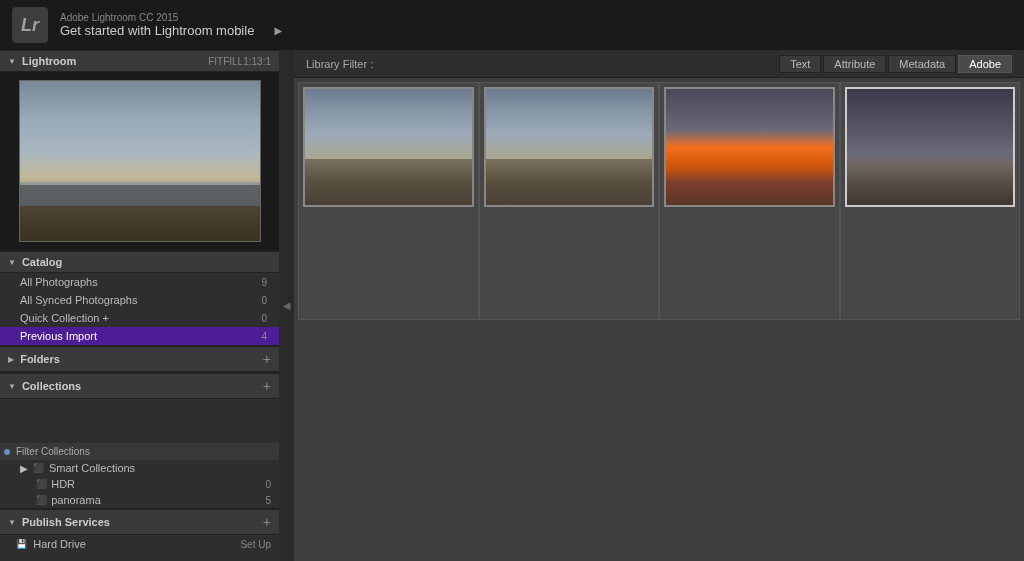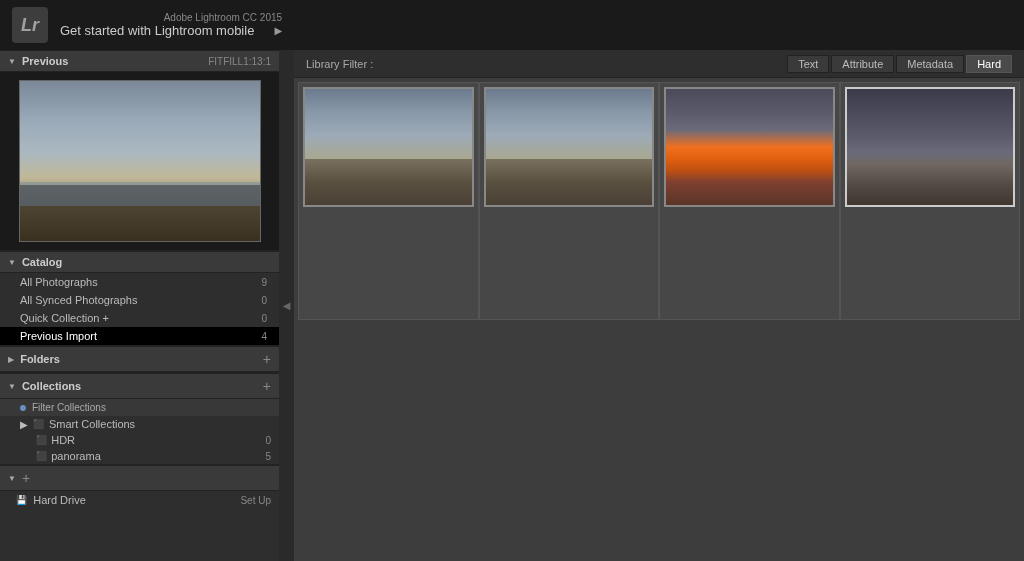--- a/index.html
+++ b/index.html
@@ -34,21 +34,20 @@
       align-items: center;
       justify-content: center;
       color: #a0a0a0;
       font-size: 18px;
       font-weight: bold;
       font-style: italic;
     }
     #topbar-info {
       display: flex;
       flex-direction: column;
-      align-items: flex-end;
     }
     #topbar-title {
       color: #888;
       font-size: 10px;
     }
     #topbar-subtitle {
       color: #ccc;
       font-size: 13px;
       display: flex;
       align-items: center;
@@ -127,21 +126,21 @@
     .catalog-item {
       display: flex;
       align-items: center;
       padding: 3px 12px 3px 20px;
       font-size: 11px;
       color: #bbb;
       cursor: pointer;
       justify-content: flex-end;
     }
     .catalog-item.active {
-      background: #000000;
+      background: #4c1d95;
       color: #fff;
     }
     .catalog-item .item-label { flex: 1; }
     .catalog-item .item-count {
       color: #888;
       font-size: 10px;
       min-width: 16px;
       text-align: right;
     }
 
@@ -159,23 +158,24 @@
       font-size: 10px;
     }
     .collection-item .ci-label { flex: 1; }
     .collection-item .ci-count {
       color: #888;
       font-size: 10px;
     }
 
     .filter-collections-bar {
       background: #383838;
-      padding: 3px 20px;
-      display: flex;
-      align-items: center;
+      padding: 3px 4px;
+      display: flex;
+      align-items: center;
+      margin-top: 44px;
     }
     .filter-collections-bar .dot {
       width: 6px;
       height: 6px;
       background: #6a8fbf;
       border-radius: 50%;
       margin-right: 6px;
     }
     .filter-collections-bar .fc-label {
       font-size: 10px;
@@ -394,21 +394,21 @@
     </div>
   </div>
 </div>
 
 <div id="main">
 
   <div id="sidebar">
 
     <div class="panel-header">
       <span class="triangle">▼</span>
-      <span class="panel-title">Previous</span>
+      <span class="panel-title">Lightroom</span>
       <div class="panel-actions">
         <span>FIT</span>
         <span>FILL</span>
         <span>1:1</span>
         <span>3:1</span>
       </div>
     </div>
     <div id="navigator-preview">
       <div id="nav-image-placeholder" style="background: linear-gradient(to bottom, #7a8898 0%, #9aaab8 25%, #aab8c0 45%, #c0b898 60%, #908870 75%, #706050 85%, #504030 100%); position:relative; overflow:hidden;">
 
@@ -478,20 +478,21 @@
     <div class="collection-item" style="padding-left:36px;">
       <span style="margin-right:4px;font-size:9px;color:#888;">⬛</span>
       <span class="ci-label">panorama</span>
       <span class="ci-count">5</span>
     </div>
 
     <div class="divider-line"></div>
 
     <div class="panel-header publish-header">
       <span class="triangle">▼</span>
+      <span class="panel-title">Publish Services</span>
       <span class="panel-add-btn">+</span>
     </div>
 
     <div class="hard-drive-item">
       <span class="hd-icon">💾</span>
       <span class="hd-label">Hard Drive</span>
       <span class="hd-action">Set Up</span>
     </div>
 
   </div>
@@ -501,21 +502,21 @@
   </div>
 
   <div id="content">
 
     <div id="filter-bar">
       <span class="filter-label">Library Filter :</span>
       <div class="spacer"></div>
       <button class="filter-btn">Text</button>
       <button class="filter-btn">Attribute</button>
       <button class="filter-btn">Metadata</button>
-      <button class="filter-btn active">Hard</button>
+      <button class="filter-btn active">Adobe</button>
     </div>
 
     <div id="photo-grid">
 
       <div class="photo-cell">
         <span class="cell-number">1</span>
         <div class="photo-thumb">
           <div class="sky-photo"></div>
         </div>
       </div>

